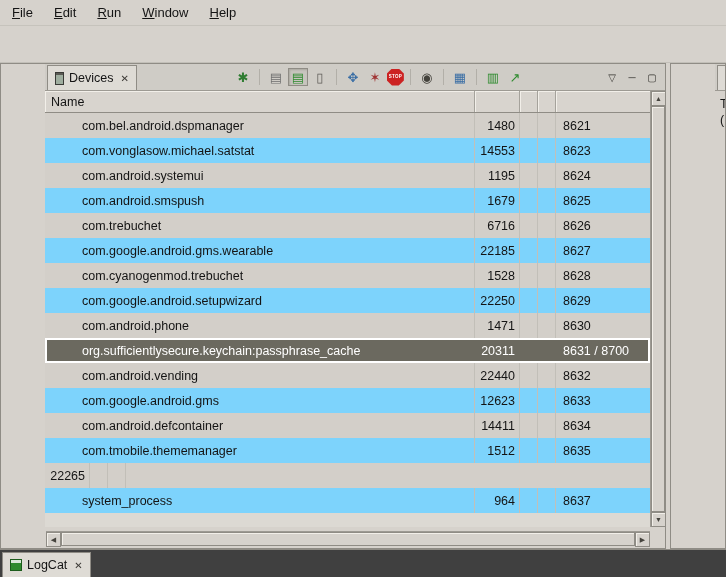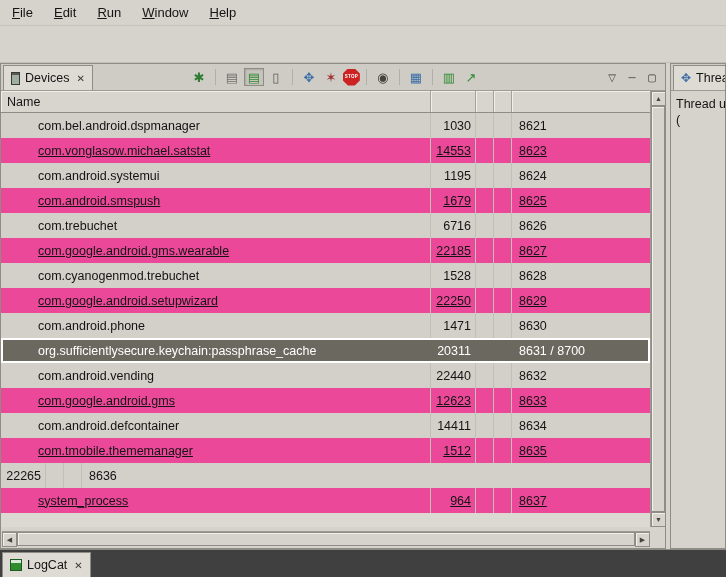--- a/index.html
+++ b/index.html
@@ -10,21 +10,21 @@
   }
   
   .menubar { display:flex; align-items:center; height:26px; padding:12px 4px;
              background:#d6d2cc; border-bottom:1px solid #c6c3bc; }
   .menu-item { padding:4px 8px; margin-right:5px; cursor:default; font-size:13px; }
   .menu-item .u { text-decoration:underline; }
   
   .top-toolbar { height:37px; background:#d6d2cc; border-bottom:1px solid #c2bfb8; }
   
   .main { display:flex; height:486px; background:#d6d2cc; }
-  .pane { background:#d6d2cc; border:1px solid #8f8c85; display:flex; flex-direction:column; overflow:hidden; }
+  .pane { background:#d6d2cc; border:1px solid #8f8c85; display:flex; flex-direction:column; overflow:hidden;padding-left:44px; }
   .pane.left { width:666px; }
   .splitter { width:4px; background:#d6d2cc; }
   .pane.right { flex:1; }
   
   .tabstrip { height:27px; flex:0 0 27px; display:flex; align-items:center;
               background:#cfccc6; border-bottom:1px solid #9d9a93; padding-left:2px; }
   .tab { display:flex; align-items:center; gap:5px; height:25px; margin-top:2px; align-self:flex-end;
          padding:0 7px; background:#dedbd5; border:1px solid #8f8c85; border-bottom:none;
          white-space:nowrap; }
   .tclose { font-size:10px; color:#3c3a36; padding-left:2px; cursor:default; }
@@ -49,21 +49,21 @@
   .table-wrap { position:relative; height:436px; overflow:hidden; }
   .thead { display:flex; height:22px; margin-right:15px; background:#d8d4ce;
            border-bottom:1px solid #8f8c85; }
   .th { display:flex; align-items:center; padding:0 6px; border-right:1px solid #a5a29b;
         box-shadow:inset 1px 1px 0 #f2efe9; overflow:hidden; white-space:nowrap; }
   .w-name { width:430px; } .w-pid { width:45px; } .w-g { width:18px; }
   .w-port { flex:1; border-right:none; }
   .tbody { height:414px; margin-right:15px; background:#dcd9d3; overflow:hidden; }
   .row { display:flex; height:25px; align-items:stretch; cursor:default; }
   .row.odd  { background:#d3cfc9; }
-  .row.even { background:#ec4899;text-decoration:underline; }
+  .row.even { background:#7dd3fc; }
   .cell { display:flex; align-items:center; overflow:hidden; white-space:nowrap;
           border-right:1px solid #c2bfb8; }
   .c-name { width:430px; padding-left:37px; }
   .c-pid  { width:45px; justify-content:flex-end; padding-right:4px; }
   .c-g    { width:18px; }
   .c-port { flex:1; padding-left:7px; border-right:none; }
   .row.selected { background:var(--sel-bg,#6b695f); color:var(--sel-fg,#fff);
                   box-shadow:inset 0 0 0 2px #ffffff; }
   .row.selected .cell { border-right-color:transparent; }
   
@@ -135,21 +135,21 @@
       <div class="thead">
         <div class="th w-name">Name</div>
         <div class="th w-pid"></div>
         <div class="th w-g"></div>
         <div class="th w-g"></div>
         <div class="th w-port"></div>
       </div>
       <div class="tbody" id="rows">
           <div class="row odd">
     <div class="cell c-name">com.bel.android.dspmanager</div>
-    <div class="cell c-pid">1030</div>
+    <div class="cell c-pid">1480</div>
     <div class="cell c-g"></div>
     <div class="cell c-g"></div>
     <div class="cell c-port">8621</div>
   </div>
           <div class="row even">
     <div class="cell c-name">com.vonglasow.michael.satstat</div>
     <div class="cell c-pid">14553</div>
     <div class="cell c-g"></div>
     <div class="cell c-g"></div>
     <div class="cell c-port">8623</div>
@@ -235,21 +235,20 @@
     <div class="cell c-name">com.tmobile.thememanager</div>
     <div class="cell c-pid">1512</div>
     <div class="cell c-g"></div>
     <div class="cell c-g"></div>
     <div class="cell c-port">8635</div>
   </div>
           <div class="row odd">
     <div class="cell c-pid">22265</div>
     <div class="cell c-g"></div>
     <div class="cell c-g"></div>
-    <div class="cell c-port">8636</div>
   </div>
           <div class="row even">
     <div class="cell c-name">system_process</div>
     <div class="cell c-pid">964</div>
     <div class="cell c-g"></div>
     <div class="cell c-g"></div>
     <div class="cell c-port">8637</div>
   </div>
         </div>
       <div class="vscroll">

